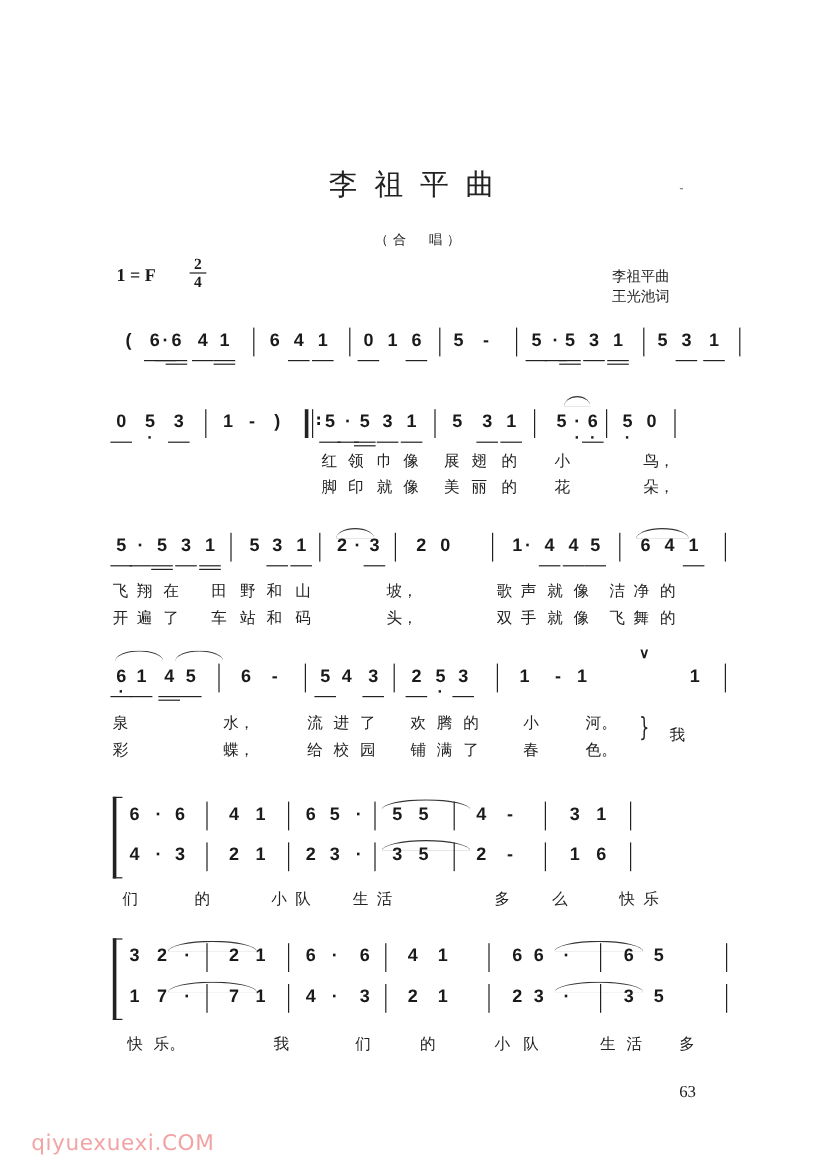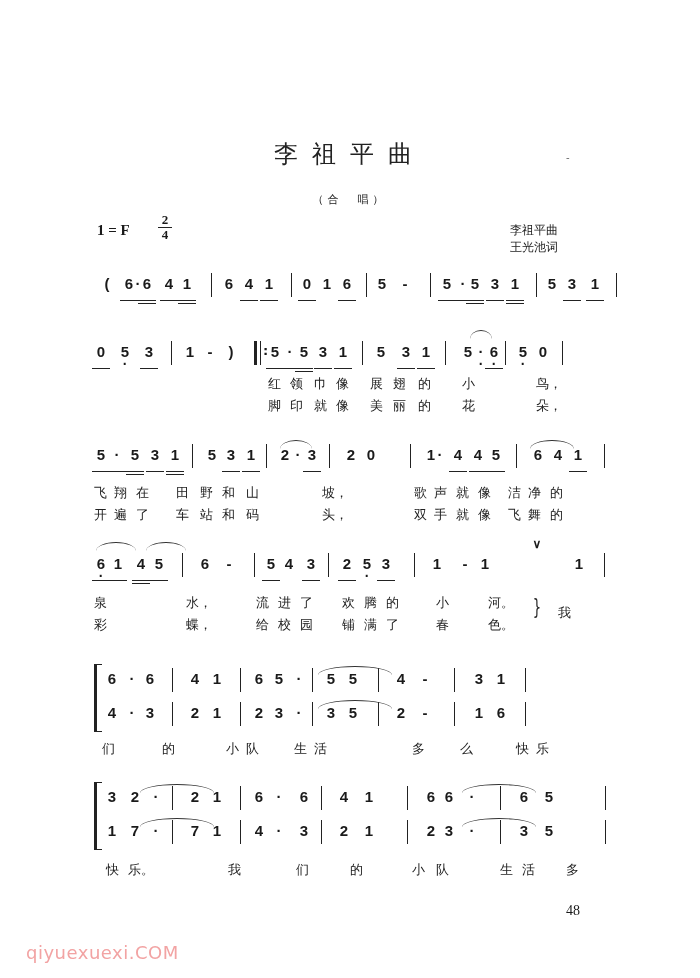--- a/index.html
+++ b/index.html
@@ -367,14 +367,14 @@
     <div class="lyr lc" style="left: 522px; top: 861px; width: auto;">活</div>
     <div class="lyr lc" style="left: 566px; top: 861px; width: auto;">多</div>
     <div class="slur" style="left: 318px; top: 666px; width: 74px;"></div>
     <div class="slur" style="left: 318px; top: 700px; width: 74px;"></div>
     <div class="slur" style="left: 140px; top: 784px; width: 74px;"></div>
     <div class="slur" style="left: 140px; top: 818px; width: 74px;"></div>
     <div class="slur" style="left: 462px; top: 784px; width: 74px;"></div>
     <div class="slur" style="left: 462px; top: 818px; width: 74px;"></div>
   </div>
 
-<div class="pageno">48</div>
+<div class="pageno">63</div>
 <div class="watermark">qiyuexuexi.COM</div>
 
 </body></html>

